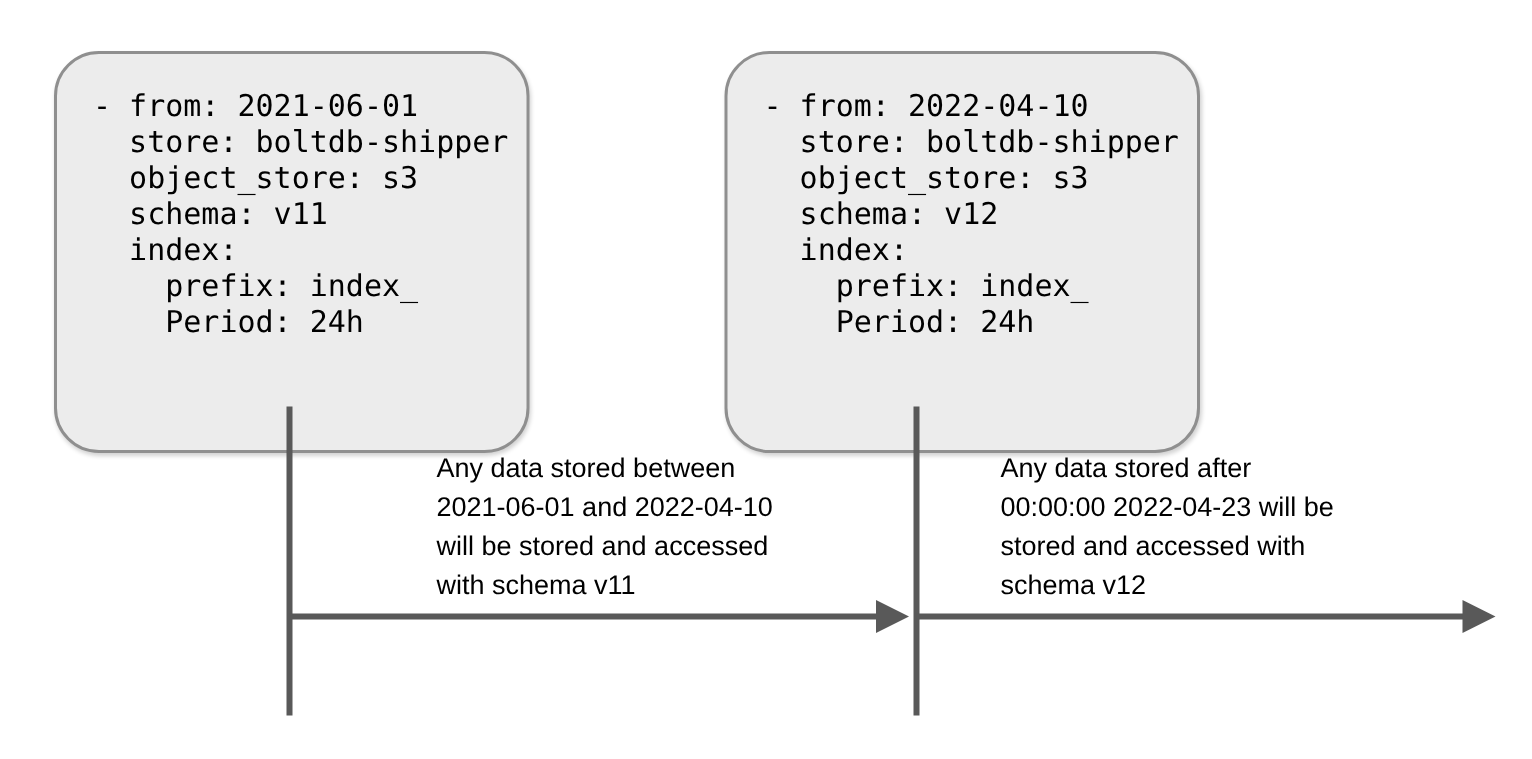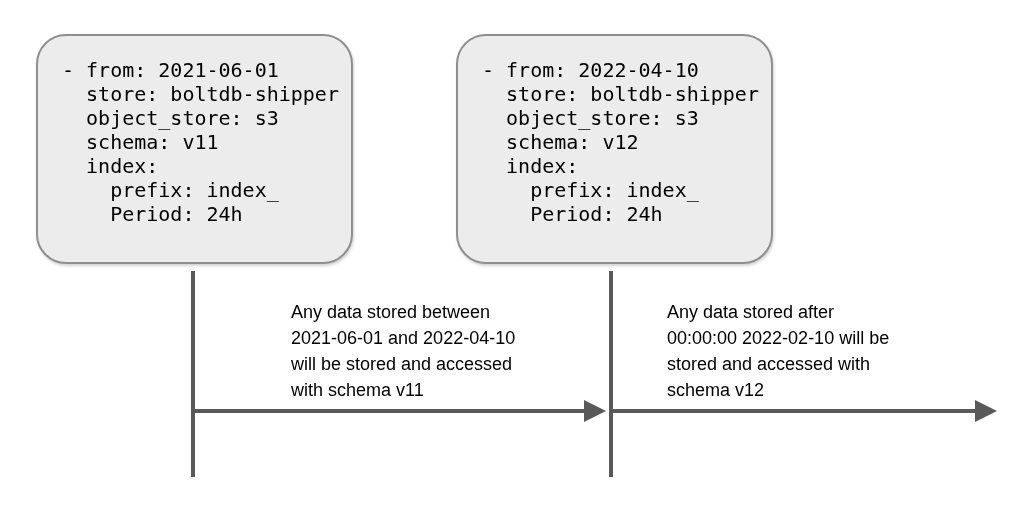--- a/index.html
+++ b/index.html
@@ -15,28 +15,28 @@
     width: 1021px;
     height: 506px;
     background: #ffffff;
     overflow: hidden;
     font-family: "Liberation Sans", sans-serif;
   }
   .box {
     position: absolute;
     top: 34px;
     width: 317px;
-    height: 230px;
+    height: 268px;
     background: var(--box_fill);
     border: 2px solid var(--box_border);
     border-radius: 30px;
     box-shadow: 1px 2px 3px rgba(0,0,0,0.18);
   }
   .box1 { left: 36px; }
-  .box2 { left: 456px; }
+  .box2 { left: 483px; }
   .code {
     margin: 0;
     padding: 22px 10px 0 24px;
     font-family: "DejaVu Sans Mono", "Liberation Mono", monospace;
     font-size: 20px;
     line-height: 24px;
     color: var(--text);
     white-space: pre;
   }
   .vline {
@@ -110,17 +110,17 @@
   <div class="arrowhead head1"></div>
 
   <div class="hline hline2"></div>
   <div class="arrowhead head2"></div>
 
   <div class="note note1">Any data stored between
 2021-06-01 and 2022-04-10
 will be stored and accessed
 with schema v11</div>
   <div class="note note2">Any data stored after
-00:00:00 2022-02-10 will be
+00:00:00 2022-04-23 will be
 stored and accessed with
 schema v12</div>
 
 </div>
 
 </body></html>

